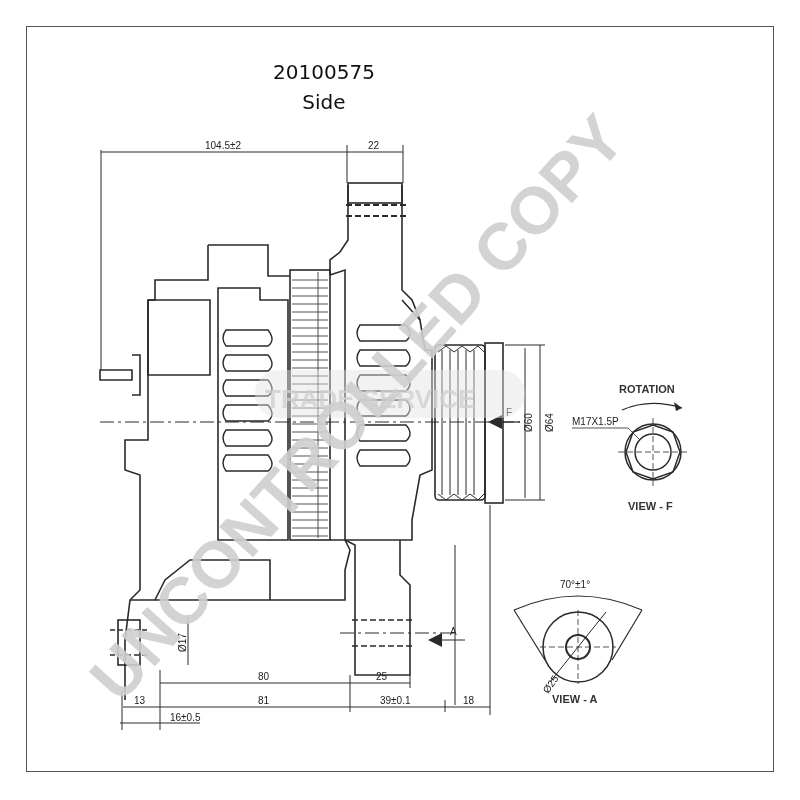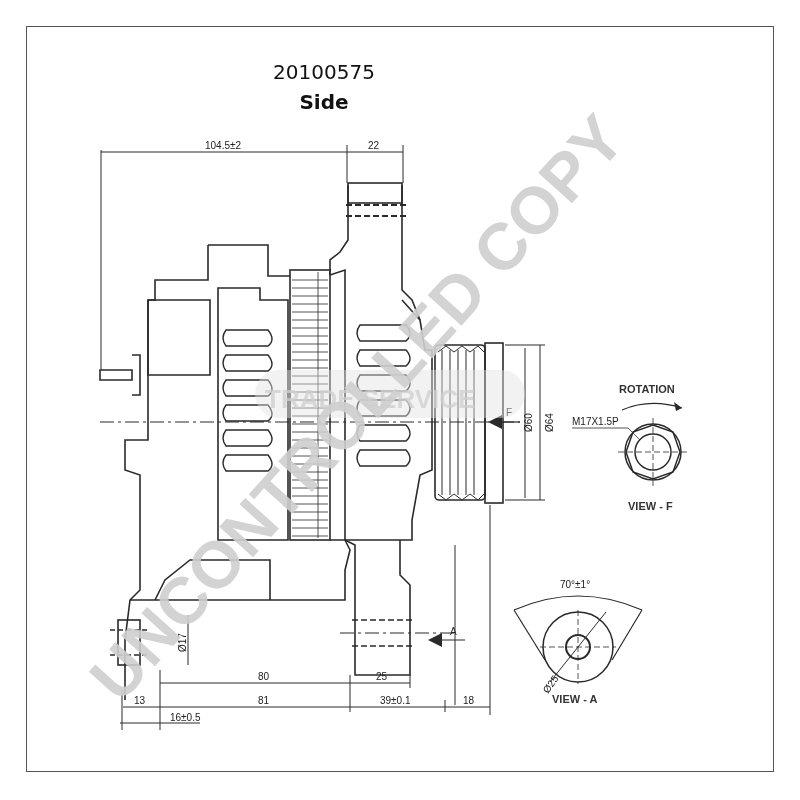--- a/index.html
+++ b/index.html
@@ -1,20 +1,20 @@
 <!DOCTYPE html>
 <html><head>
 <meta charset="utf-8">
 <style>
   html, body { margin:0; padding:0; background:#ffffff; }
   body { width:800px; height:800px; position:relative; overflow:hidden; font-family:"Liberation Sans", sans-serif; }
   .frame { position:absolute; left:26px; top:26px; width:748px; height:746px; border:1px solid #555; box-sizing:border-box; background:#fff; }
   .title { position:absolute; left:0; width:648px; text-align:center; font-family:"DejaVu Sans", sans-serif; color:#111; font-size:20px; }
   .t1 { top:60px; }
-  .t2 { top:90px;font-weight:bold; }
+  .t2 { top:90px; }
   svg { position:absolute; left:0; top:0; }
   .dim { font-family:"Liberation Sans", sans-serif; font-size:10px; fill:#222; }
   .lbl { font-family:"Liberation Sans", sans-serif; font-size:11px; font-weight:bold; fill:#333; }
   .wm { font-family:"Liberation Sans", sans-serif; font-weight:bold; fill:#cfcfcf; }
 </style>
 </head>
 <body>
 
 <div class="frame"></div>
 

